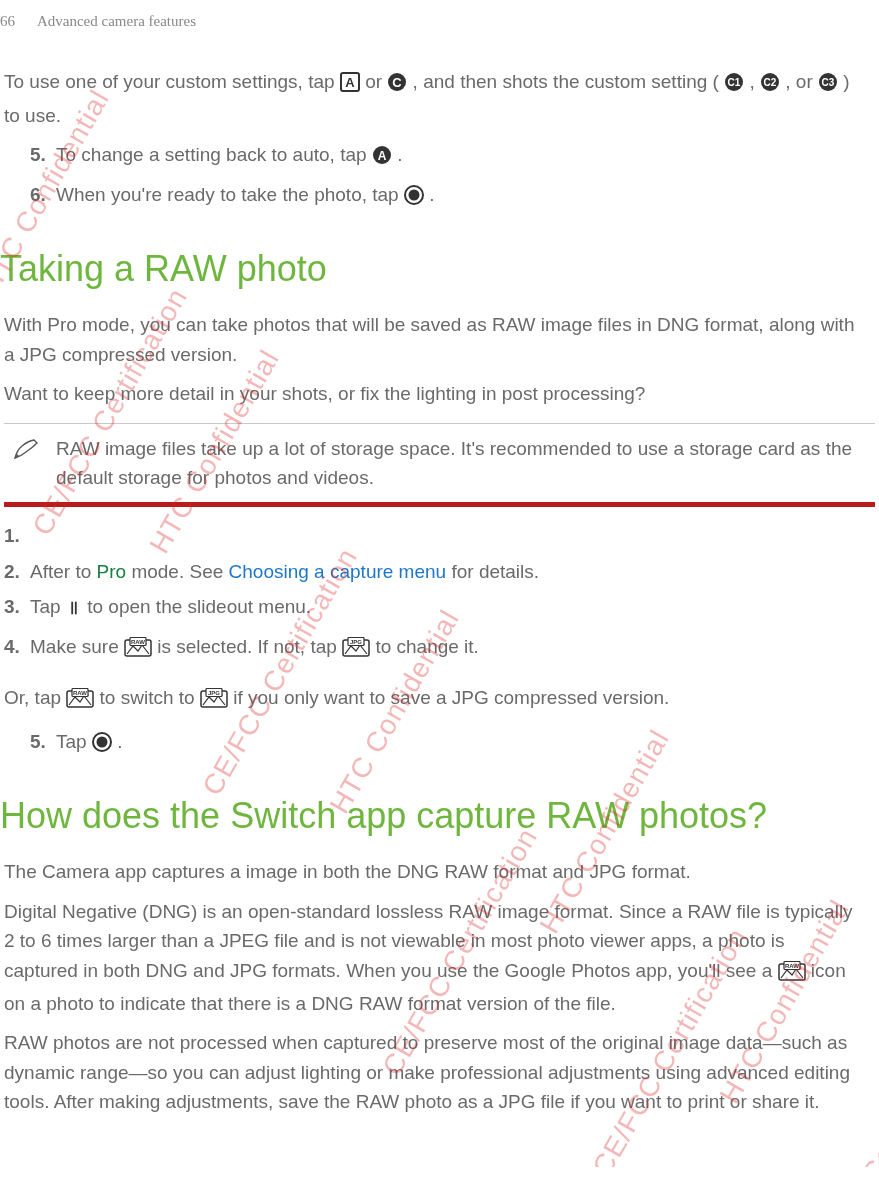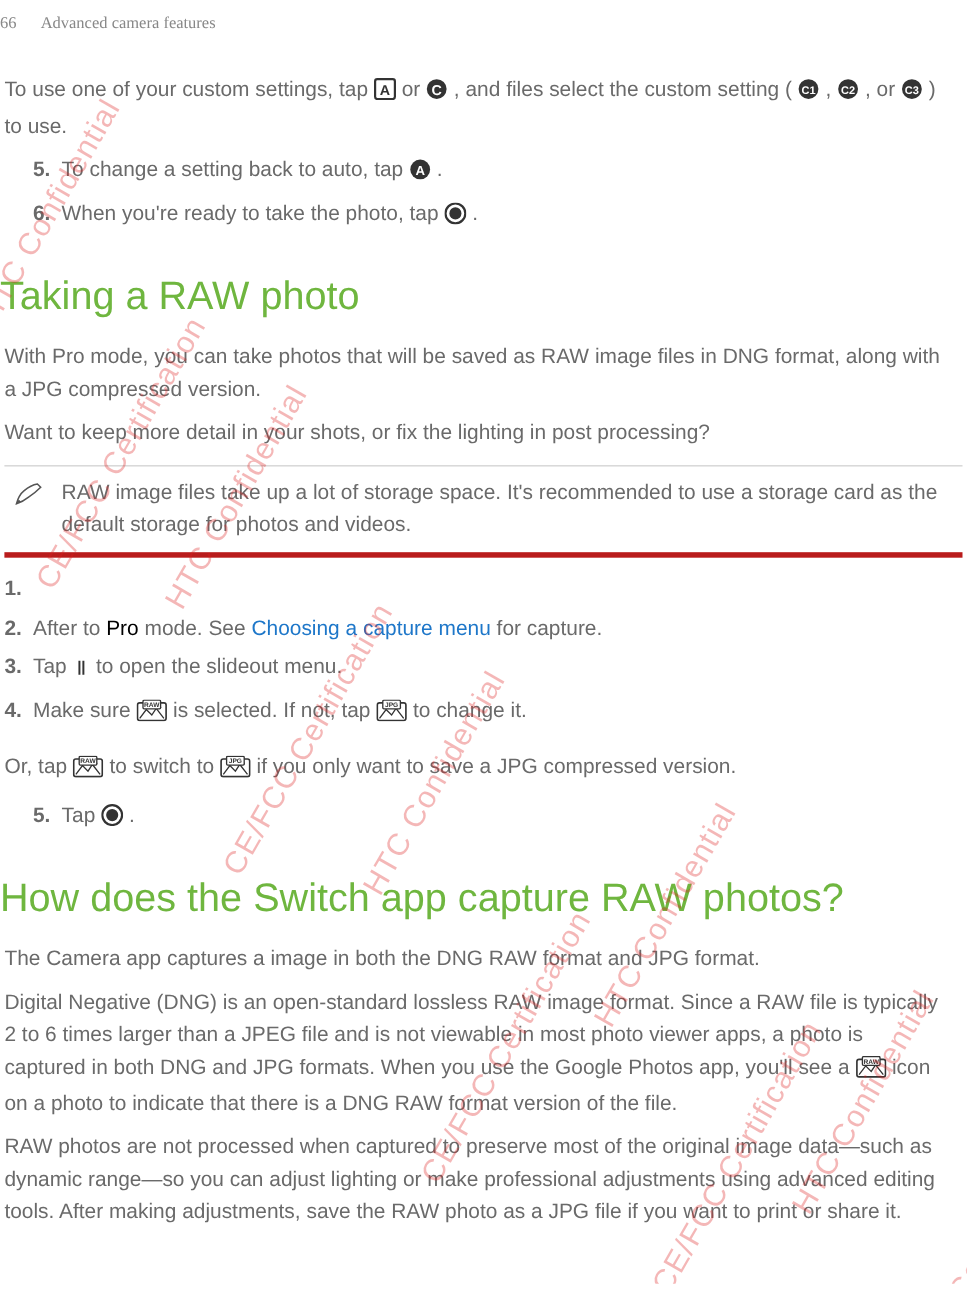--- a/index.html
+++ b/index.html
@@ -62,21 +62,21 @@
   }
   .note-icon {
     flex: 0 0 auto;
     margin-top: 2px;
   }
   .link {
     color: #1e77c9;
     text-decoration: none;
   }
   .bold {
-    color: #000000;
+    color: #15803d;
   }
   .inline-icon {
     display: inline-block;
     vertical-align: -4px;
   }
   
   svg.ic {
     width: 20px;
     height: 20px;
   }
@@ -136,21 +136,21 @@
           <text x="10" y="15" text-anchor="middle" font-size="13" font-family="Arial" fill="#333" font-weight="bold">A</text>
         </svg>
   </span>
   <span> or </span>
   <span class="inline-icon">
     <svg class="ic" viewBox="0 0 20 20">
           <circle cx="10" cy="10" r="9" fill="#333"></circle>
           <text x="10" y="15" text-anchor="middle" font-size="13" font-family="Arial" fill="#fff" font-weight="bold">C</text>
         </svg>
   </span>
-  <span>, and files select the custom setting (</span>
+  <span>, and then shots the custom setting (</span>
   <span class="inline-icon">
     <svg class="ic" viewBox="0 0 20 20">
           <circle cx="10" cy="10" r="9" fill="#333"></circle>
           <text x="10" y="14" text-anchor="middle" font-size="10" font-family="Arial" fill="#fff" font-weight="bold">C1</text>
         </svg>
   </span>
   <span>, </span>
   <span class="inline-icon">
     <svg class="ic" viewBox="0 0 20 20">
           <circle cx="10" cy="10" r="9" fill="#333"></circle>
@@ -210,21 +210,21 @@
   <span>RAW image files take up a lot of storage space. It's recommended to use a storage card as the default storage for photos and videos.</span>
 </div>
 
 <div class="ol" style="margin-left:4px;">
   <div class="li">
     <span class="num">1.</span>
   </div>
   <div class="li">
     <span class="num">2.</span>
     <span>
-      <span>After to </span><span class="bold">Pro</span><span> mode. See </span><a class="link" href="#">Choosing a capture menu</a><span> for capture.</span>
+      <span>After to </span><span class="bold">Pro</span><span> mode. See </span><a class="link" href="#">Choosing a capture menu</a><span> for details.</span>
     </span>
   </div>
   <div class="li">
     <span class="num">3.</span>
     <span>
       <span>Tap </span>
       <span class="inline-icon">
         <svg class="ic-sm" viewBox="0 0 12 20">
               <line x1="4" y1="3" x2="4" y2="17" stroke="#333" stroke-width="2"></line>
               <line x1="8" y1="3" x2="8" y2="17" stroke="#333" stroke-width="2"></line>

